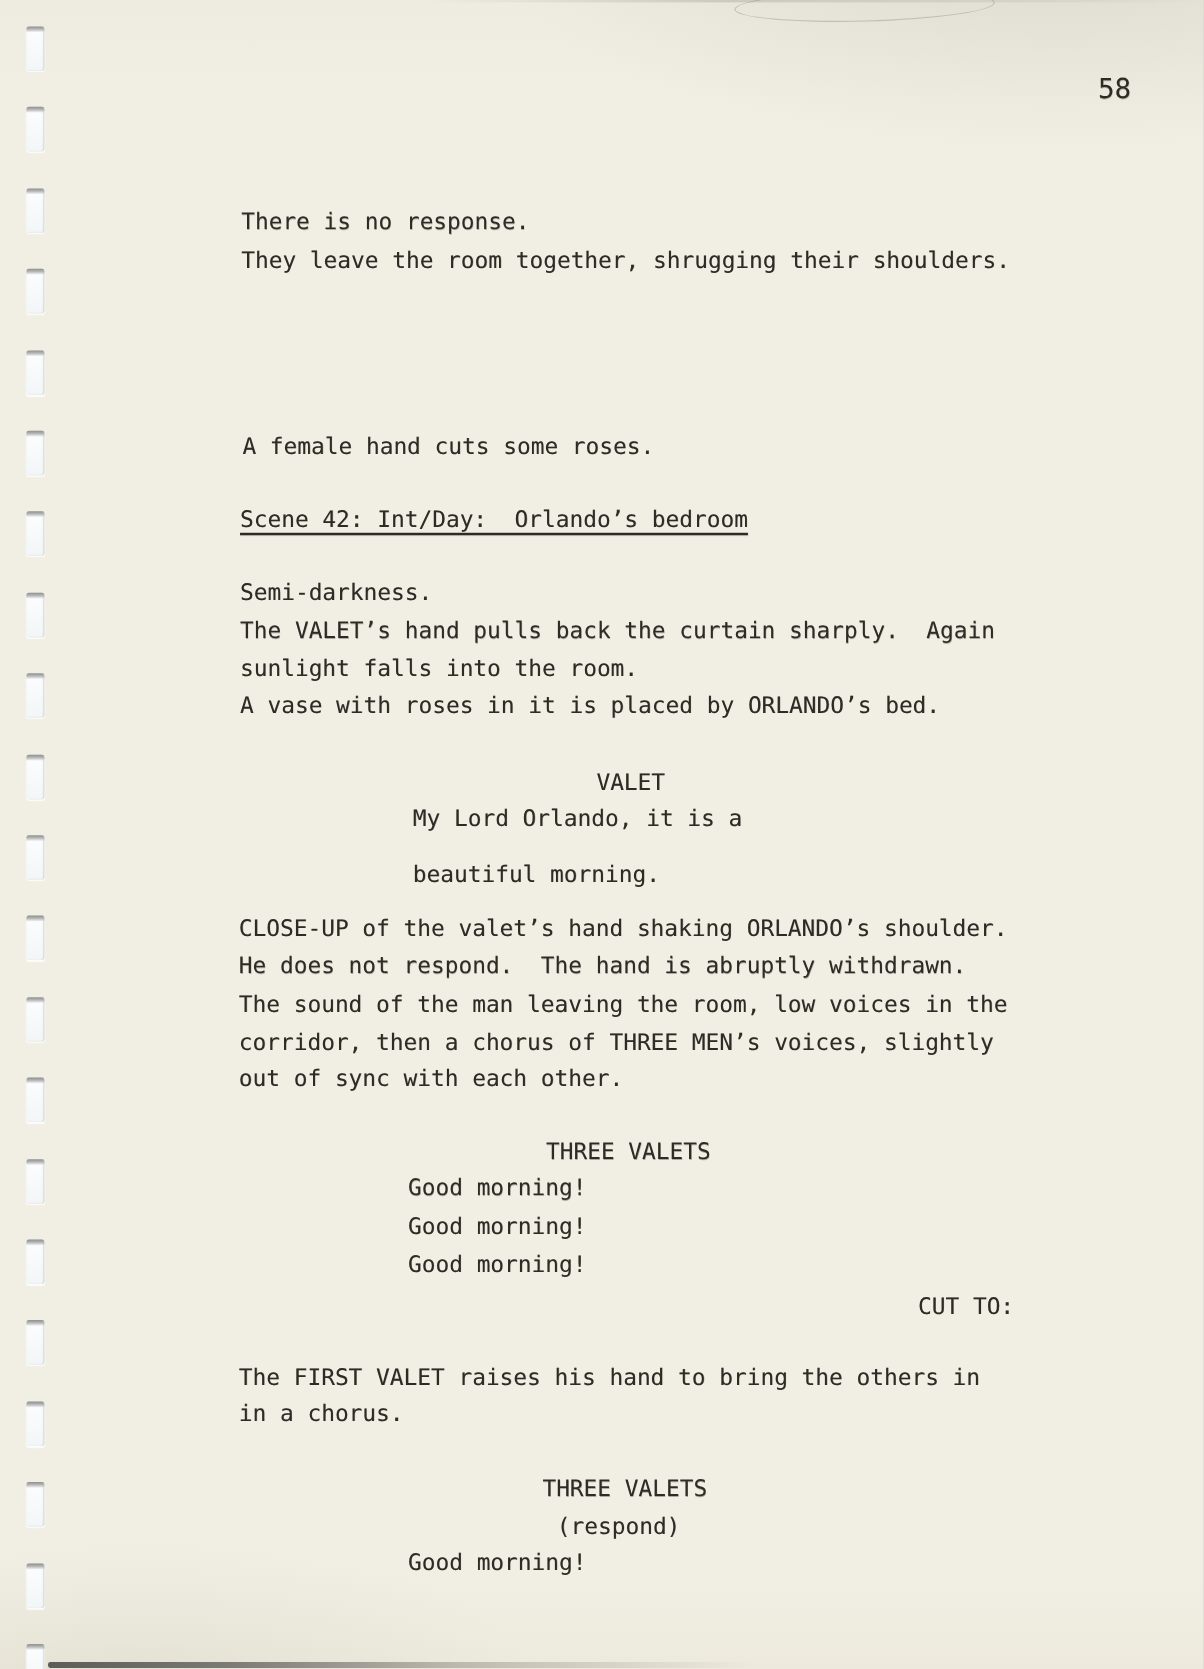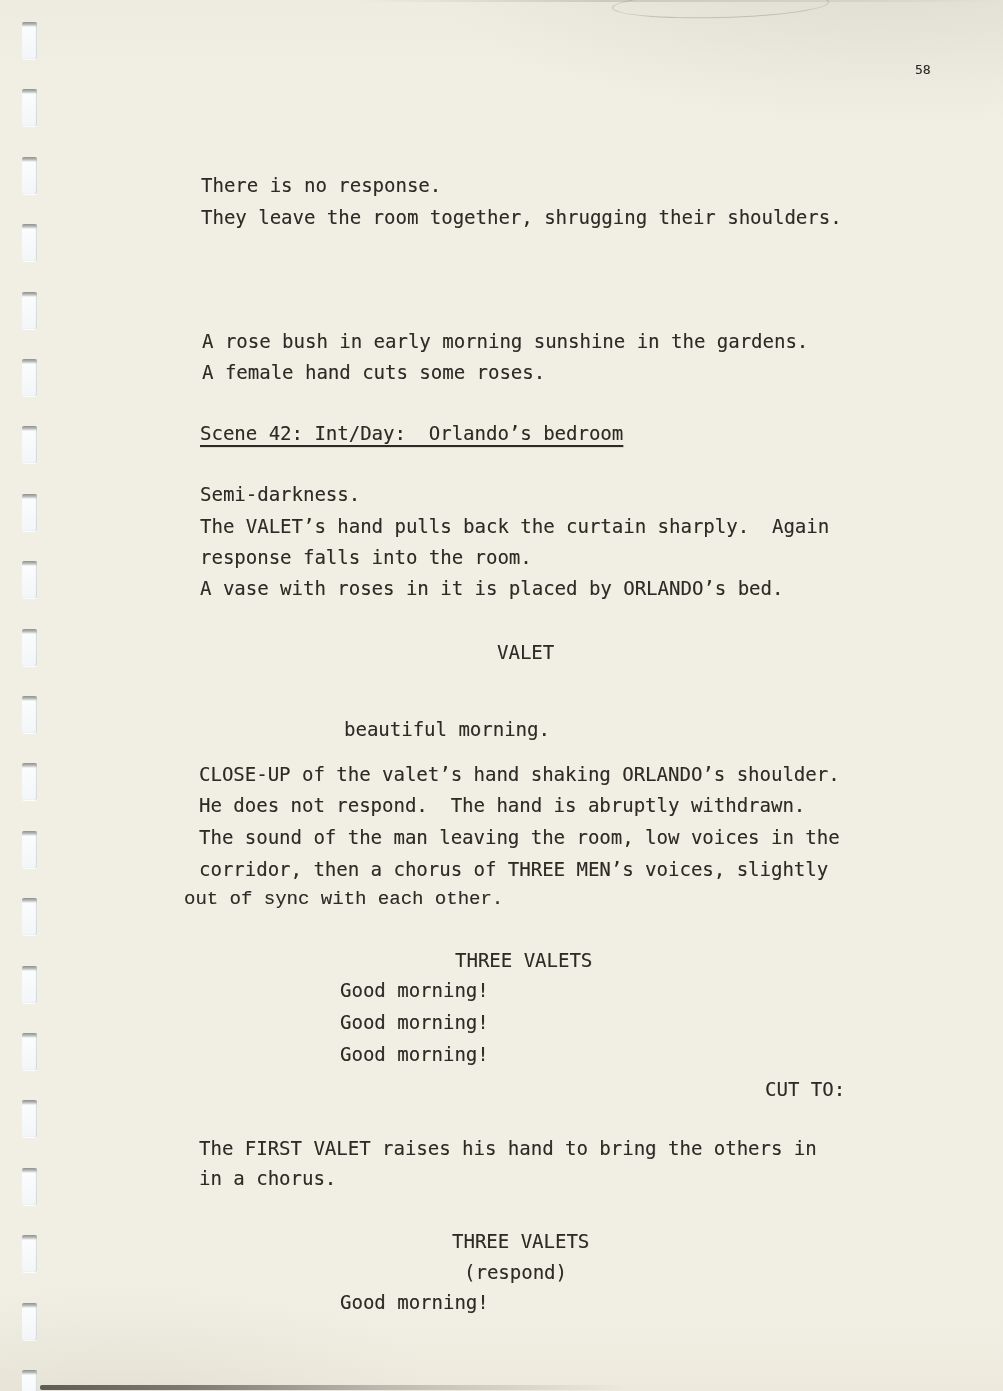--- a/index.html
+++ b/index.html
@@ -23,21 +23,21 @@
     text-shadow: 0.3px 0.3px 0 rgba(46,43,38,0.35);
   }
   .heading {
     text-decoration: underline;
     text-decoration-thickness: 1.6px;
     text-underline-offset: 5px;
   }
   .page-number {
     position: absolute;
     white-space: pre;
-    font-size: 13px;
+    font-size: 23px;
     color: #2e2b26;
     text-shadow: 0.3px 0.3px 0 rgba(46,43,38,0.3);
   }
   .hole {
     position: absolute;
     left: 22px;
     width: 15px;
     height: 37px;
     background: linear-gradient(180deg, #8e8e8c 0px, #b9bcba 2.5px, #fafcfd 5px, #f3f6f8 100%);
     border-radius: 2px;
@@ -108,34 +108,34 @@
     </div>
 
   <div class="top-edge-line"></div>
   <div class="top-smudge"></div>
   <div class="bottom-edge"></div>
 
   <div class="page-number" style="left:915px; top:62px;">58</div>
 
   <div class="ln" style="left:201px; top:174px;">There is no response.</div>
   <div class="ln" style="left:201px; top:206px;">They leave the room together, shrugging their shoulders.</div>
-  <div class="ln" style="left:202px; top:330px;">A rose bush in early morning sunshine in the gardens.</div>
   <div class="ln" style="left:202px; top:361px;text-align:right;">A female hand cuts some roses.</div>
   <div class="ln heading" style="left:200px; top:422px;">Scene 42: Int/Day:  Orlando’s bedroom</div>
   <div class="ln" style="left:200px; top:483px;">Semi-darkness.</div>
   <div class="ln" style="left:200px; top:515px;">The VALET’s hand pulls back the curtain sharply.  Again</div>
-  <div class="ln" style="left:200px; top:546px;">response falls into the room.</div>
+  <div class="ln" style="left:200px; top:546px;">sunlight falls into the room.</div>
   <div class="ln" style="left:200px; top:577px;">A vase with roses in it is placed by ORLANDO’s bed.</div>
   <div class="ln" style="left:497px; top:641px;">VALET</div>
+  <div class="ln" style="left:344px; top:671px;">My Lord Orlando, it is a</div>
   <div class="ln" style="left:344px; top:718px;">beautiful morning.</div>
   <div class="ln" style="left:199px; top:794px;">He does not respond.  The hand is abruptly withdrawn.</div>
   <div class="ln" style="left:199px; top:763px;">CLOSE-UP of the valet’s hand shaking ORLANDO’s shoulder.</div>
   <div class="ln" style="left:199px; top:826px;">The sound of the man leaving the room, low voices in the</div>
   <div class="ln" style="left:199px; top:858px;">corridor, then a chorus of THREE MEN’s voices, slightly</div>
-  <div class="ln" style="left:184px; top:888px;font-family:Liberation Mono, monospace;">out of sync with each other.</div>
+  <div class="ln" style="left:199px; top:888px;">out of sync with each other.</div>
   <div class="ln" style="left:455px; top:949px;">THREE VALETS</div>
   <div class="ln" style="left:340px; top:979px;">Good morning!</div>
   <div class="ln" style="left:340px; top:1011px;">Good morning!</div>
   <div class="ln" style="left:340px; top:1043px;">Good morning!</div>
   <div class="ln" style="left:765px; top:1078px;">CUT TO:</div>
   <div class="ln" style="left:199px; top:1137px;">The FIRST VALET raises his hand to bring the others in</div>
   <div class="ln" style="left:199px; top:1167px;">in a chorus.</div>
   <div class="ln" style="left:452px; top:1230px;">THREE VALETS</div>
   <div class="ln" style="left:464px; top:1261px;">(respond)</div>
   <div class="ln" style="left:340px; top:1291px;">Good morning!</div>

